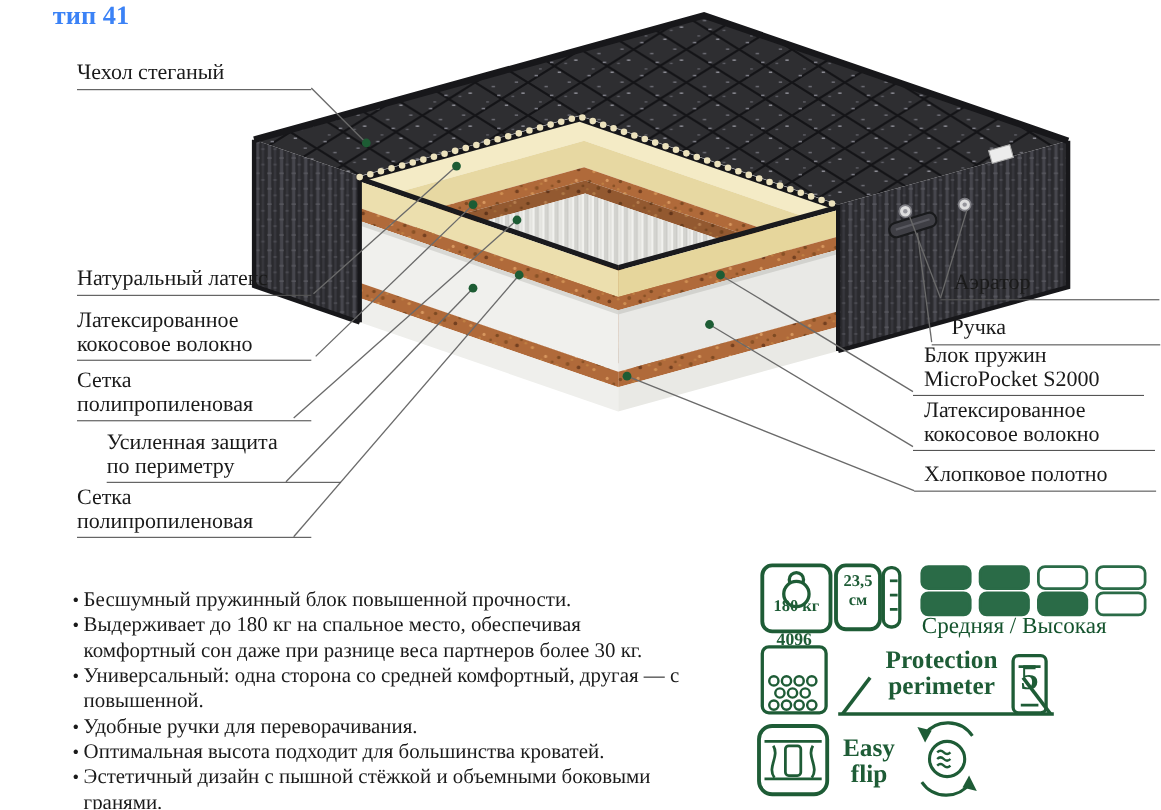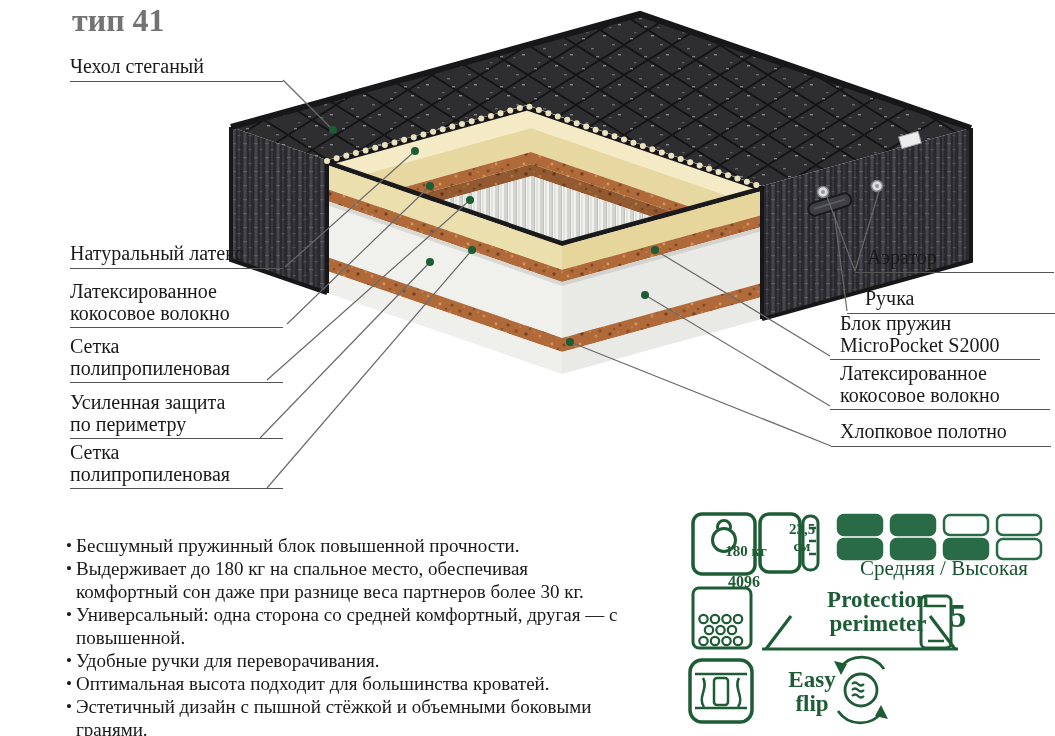--- a/index.html
+++ b/index.html
@@ -1,37 +1,37 @@
 <!DOCTYPE html>
 <html><head>
 <meta charset="utf-8">
 <style>
   html,body{margin:0;padding:0;background:#ffffff;}
   #stage{position:relative;width:1055px;height:736px;background:#ffffff;overflow:hidden;
          font-family:"Liberation Serif","DejaVu Serif",serif;color:#1a1a1a;}
   #illustration, #badges-svg{position:absolute;left:0;top:0;}
-  .page-title{position:absolute;left:72px;top:2px;font-size:32px;font-weight:bold;color:#737373;}
+  .page-title{position:absolute;left:48px;top:2px;font-size:24px;font-weight:bold;color:#3b82f6;}
   .lbl{position:absolute;font-size:20px;line-height:1.08;border-bottom:1.5px solid #555;
        padding-bottom:3px;white-space:pre-line;}
   .lbl.left{left:70px;width:213px;}
   #lbl-cover{top:56px;}
   #lbl-latex{top:243px;}
   #lbl-coco-top{top:281px;}
   #lbl-mesh-top{top:336px;}
-  #lbl-perimeter{top:392px;}
+  #lbl-perimeter{top:392px;margin-left:27px;}
   #lbl-mesh-bottom{top:442px;}
   #lbl-aerator{left:855px;top:247px;width:187px;padding-left:12px;}
   #lbl-handle{left:847px;top:288px;width:195px;padding-left:18px;}
   #lbl-springs{left:830px;top:313px;width:200px;padding-left:10px;}
   #lbl-coco-bottom{left:830px;top:363px;width:210px;padding-left:10px;}
   #lbl-cotton{left:831px;top:421px;width:211px;padding-left:9px;}
   .features{position:absolute;left:62px;top:534px;width:572px;font-size:19px;line-height:23px;}
   .feature{display:flex;}
   .feature .dot{width:14px;flex:0 0 14px;text-align:center;font-size:17px;}
-  .badge-text{position:absolute;color:#1e5c36;font-weight:bold;text-align:center;white-space:pre-line;margin-left:22px;}
+  .badge-text{position:absolute;color:#1e5c36;font-weight:bold;text-align:center;white-space:pre-line;}
   #txt-weight{left:693px;top:543px;width:62px;font-size:15px;}
   #txt-height{left:760px;top:521px;width:40px;font-size:15px;line-height:1.15;}
   #txt-firmness{left:838px;top:556px;width:215px;font-size:21px;color:#14532d;font-weight:normal;text-align:left;}
   #txt-springs-count{left:695px;top:573px;width:54px;font-size:16px;}
   #txt-protection{left:770px;top:588px;width:172px;font-size:23px;line-height:1.04;}
   #txt-warranty{left:921px;top:600px;width:30px;font-size:33px;line-height:1;}
   #txt-easyflip{left:758px;top:668px;width:64px;font-size:23px;line-height:1.04;}
   #txt-air{left:897px;top:670px;width:112px;font-size:23px;line-height:1.04;}
 </style>
 </head>

